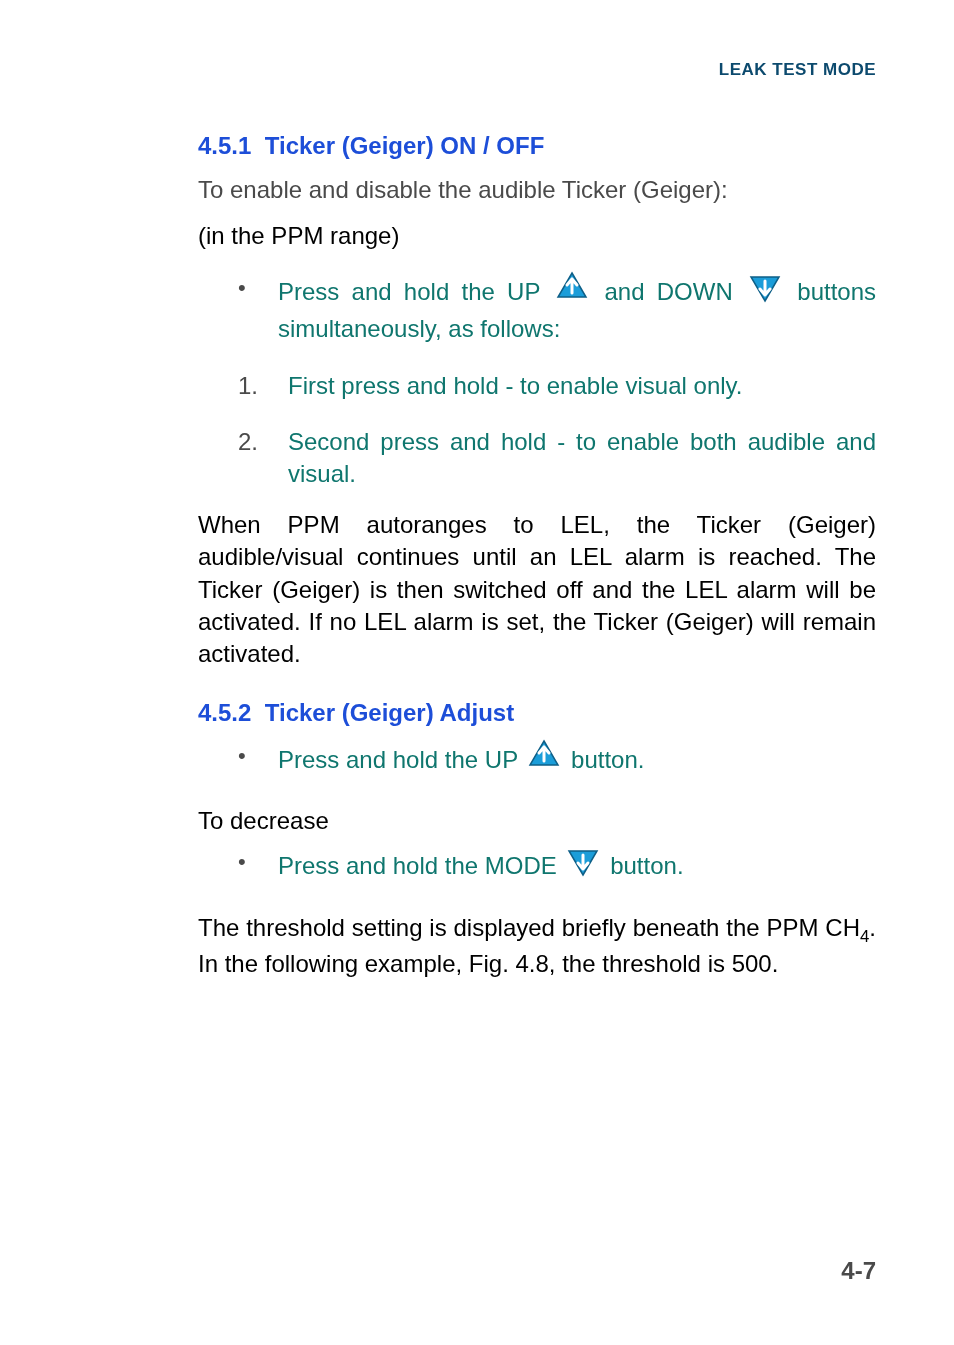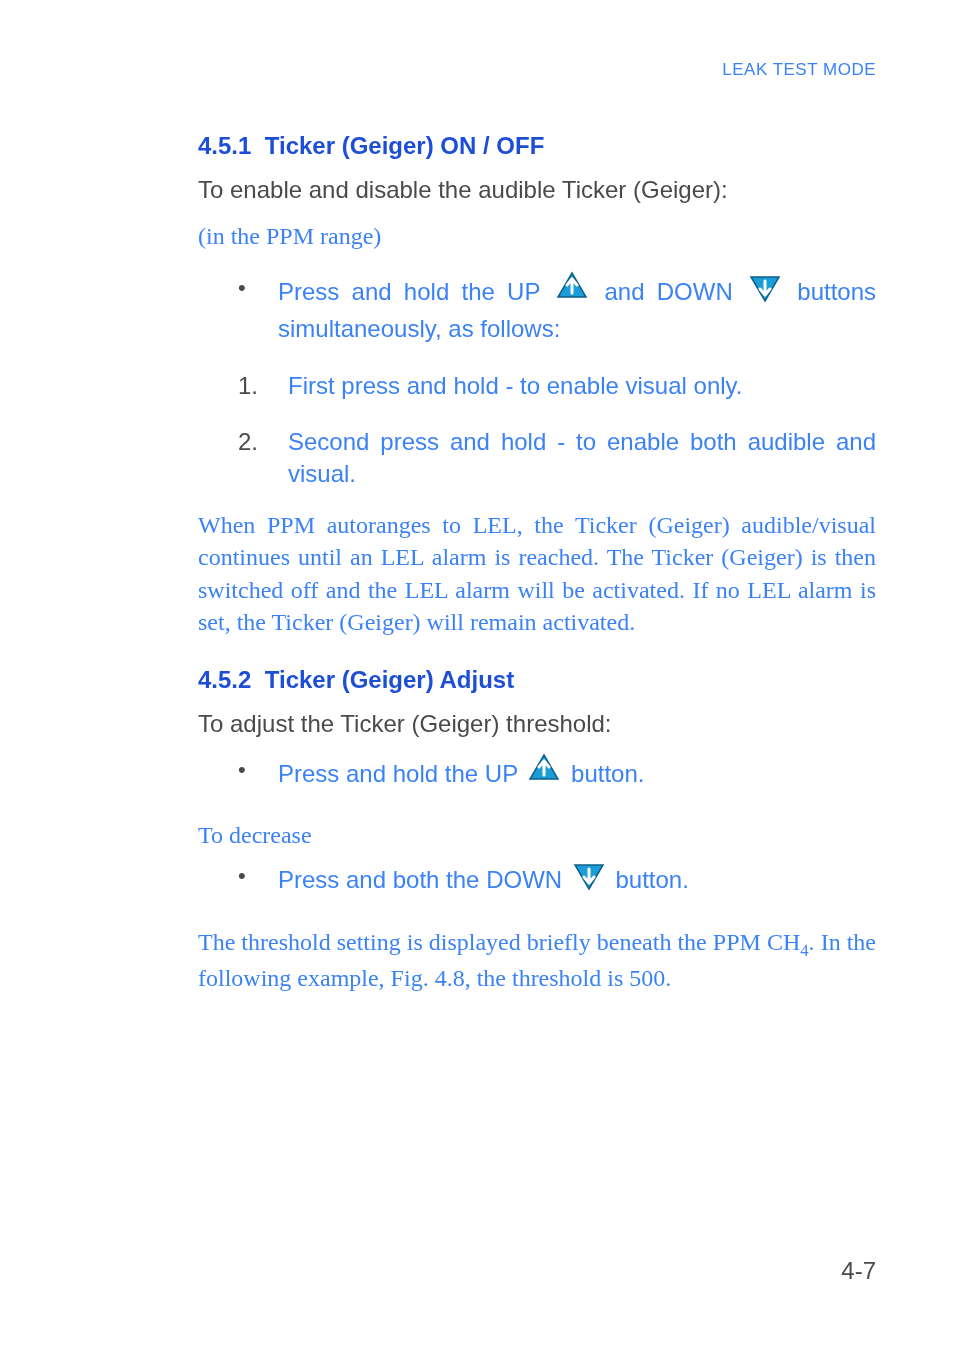--- a/index.html
+++ b/index.html
@@ -8,24 +8,24 @@
     font-family: Arial, Helvetica, sans-serif;
     color: #4a4a4a;
     background: #fff;
     position: relative;
   }
   .page {
     padding: 60px 78px 60px 198px;
   }
   .running-head {
     text-align: right;
-    font-weight: normal;
+    font-weight: bold;
     font-size: 17px;
     letter-spacing: 0.5px;
-    color: #3b82f6;
+    color: #0c4a6e;
     margin-bottom: 52px;
   }
   .h1 {
     font-weight: bold;
     font-size: 27px;
     line-height: 1.35;
     color: #3a3a3a;
     margin-bottom: 28px;
   }
   .h2 {
@@ -36,24 +36,23 @@
     margin-top: 4px;
   }
   .lead-underline {
     font-size: 24px;
     color: #4a4a4a;
     margin-bottom: 14px;
     line-height: 1.35;
   }
   .para {
     font-size: 24px;
-    color: #3b82f6;
+    color: #000000;
     line-height: 1.35;
     margin-bottom: 20px;
-    font-family: Liberation Serif, serif;
   }
   .para.justify { text-align: justify; }
   .bullet-block {
     margin-left: 40px;
     margin-bottom: 18px;
   }
   .bullet-row, .num-row {
     display: flex;
     align-items: flex-start;
     margin-bottom: 24px;
@@ -68,38 +67,39 @@
   .num-mark {
     width: 50px;
     flex: 0 0 50px;
     font-size: 24px;
     color: #4a4a4a;
     line-height: 1.35;
   }
   .bullet-body, .num-body {
     flex: 1;
     font-size: 24px;
-    color: #3b82f6;
+    color: #0f766e;
     line-height: 1.35;
     text-align: justify;
   }
   .inline-icon {
     display: inline-block;
     vertical-align: middle;
     margin: 0 4px;
     position: relative;
     top: -2px;
   }
   .sub { font-size: 0.7em; vertical-align: sub; }
   .page-num {
     position: absolute;
     right: 78px;
     bottom: 60px;
     font-size: 24px;
     color: #4a4a4a;
+    font-weight: bold;
   }
 </style>
 </head>
 <body>
 
 <div class="page">
 
   <div class="running-head">LEAK TEST MODE</div>
 
 
@@ -143,21 +143,20 @@
       <div class="num-body">Second press and hold - to enable both audible and visual.</div>
     </div>
   </div>
 
   <div class="para justify" style="margin-bottom:28px;">When PPM autoranges to LEL, the Ticker (Geiger) audible/visual continues until an LEL alarm is reached. The Ticker (Geiger) is then switched off and the LEL alarm will be activated. If no LEL alarm is set, the Ticker (Geiger) will remain activated.</div>
 
   <div class="h2">
     <span>4.5.2</span>&nbsp;&nbsp;<span>Ticker (Geiger) Adjust</span>
   </div>
 
-  <div class="lead-underline">To adjust the Ticker (Geiger) threshold:</div>
 
 
   <div class="bullet-block">
     <div class="bullet-row">
       <div class="bullet-mark">•</div>
       <div class="bullet-body">
         <span>Press and hold the UP</span>
         <span class="inline-icon">
           <svg width="32" height="32" viewBox="0 0 32 32">
             <path d="M16 2 L30 26 L2 26 Z" fill="#1b9dd9" stroke="#0e5f87" stroke-width="1.5"></path>
@@ -168,21 +167,21 @@
       </div>
     </div>
   </div>
 
   <div class="para" style="margin-bottom:10px;">To decrease</div>
 
   <div class="bullet-block">
     <div class="bullet-row">
       <div class="bullet-mark">•</div>
       <div class="bullet-body">
-        <span>Press and both the DOWN</span>
+        <span>Press and hold the MODE</span>
         <span class="inline-icon">
           <svg width="32" height="32" viewBox="0 0 32 32">
             <path d="M16 30 L30 6 L2 6 Z" fill="#1b9dd9" stroke="#0e5f87" stroke-width="1.5"></path>
             <path d="M16 24 L16 10 M16 24 L11 18 M16 24 L21 18" fill="none" stroke="#ffffff" stroke-width="3" stroke-linecap="round" stroke-linejoin="round"></path>
           </svg>
         </span>
         <span>button.</span>
       </div>
     </div>
   </div>

